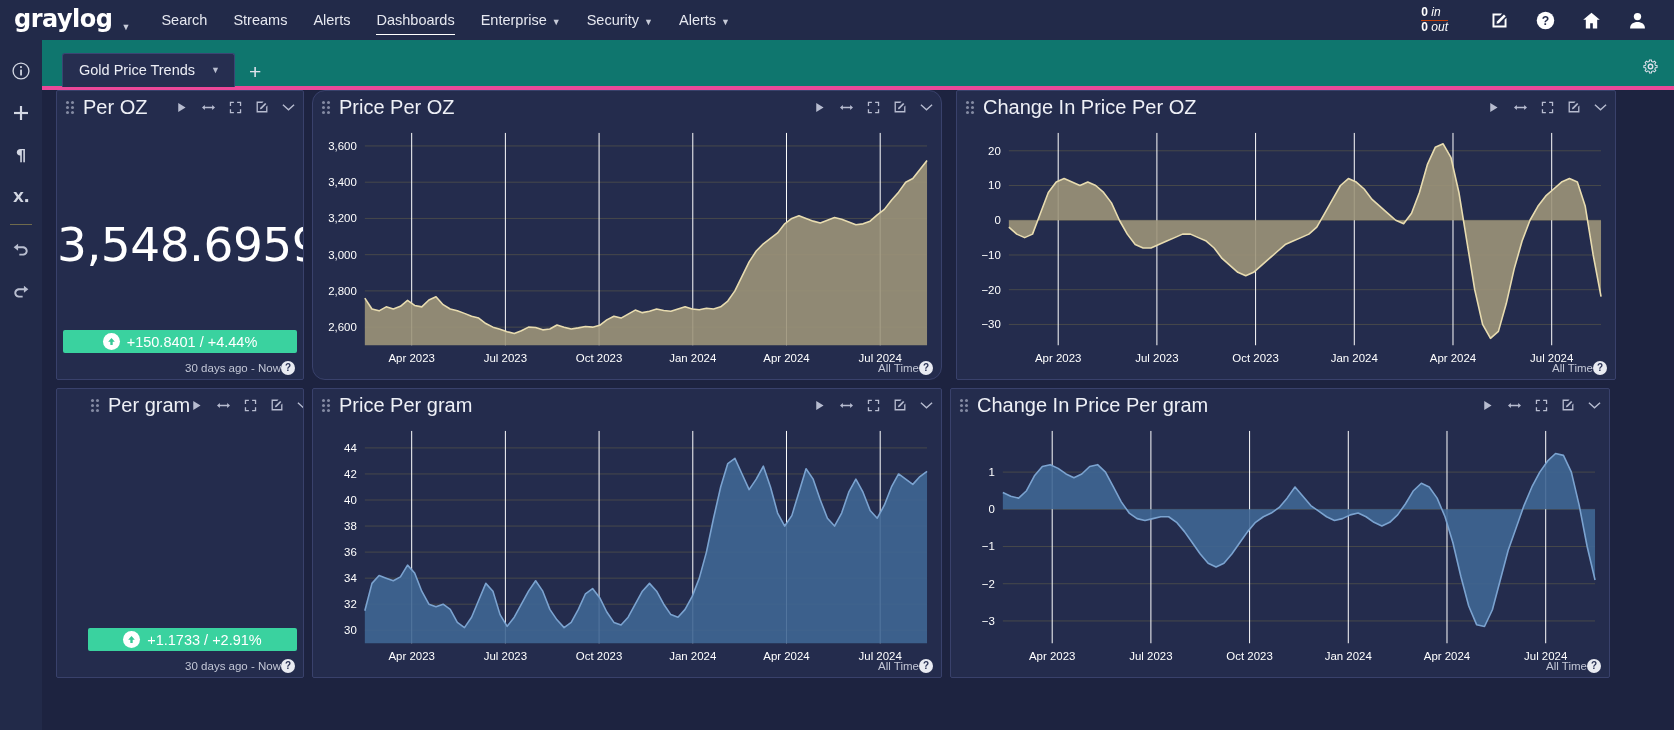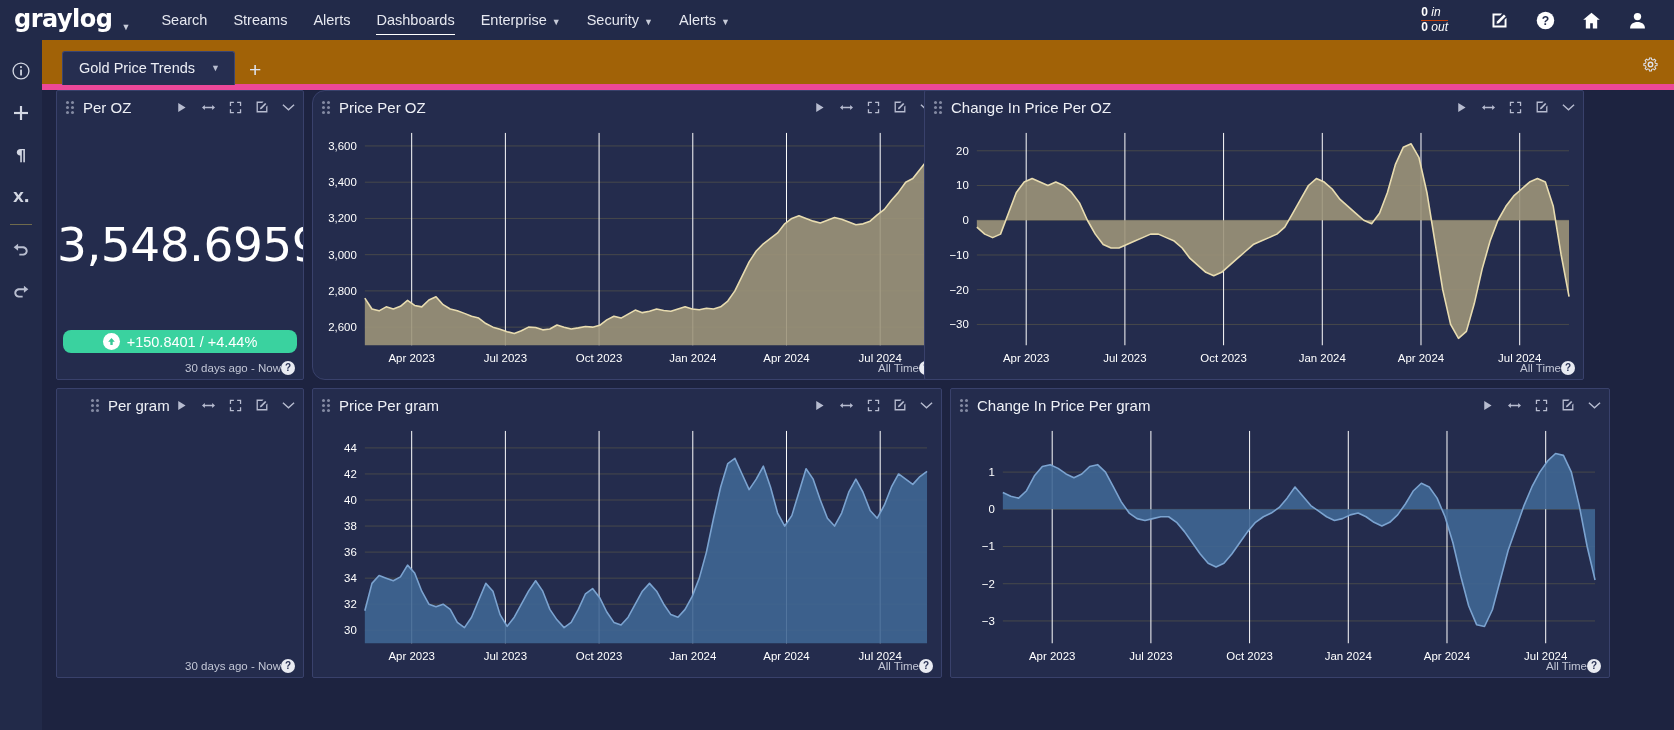--- a/index.html
+++ b/index.html
@@ -60,23 +60,23 @@
   .side-icon {
     width: 42px; height: 42px; display: flex; align-items: center; justify-content: center;
     color: #c5c9d6; cursor: pointer;
   }
   .side-icon svg { display: block; }
   .side-divider { width: 22px; height: 1px; background: #6f6a4c; margin: 6px 0 4px 0; }
 
   
   .tabbar {
     position: absolute; left: 42px; top: 40px; right: 0; height: 50px;
-    background: #a16207;
+    background: #0f766e;
     display: flex; align-items: flex-end; padding-left: 20px;
-    border-bottom: 6px solid #ec4899;
+    border-bottom: 4px solid #ec4899;
   }
   .dash-tab {
     display: flex; align-items: center; gap: 16px;
     background: #262e50; border: 1px solid #3b4573; border-bottom: none;
     border-radius: 3px 3px 0 0;
     padding: 8px 14px 9px 16px; font-size: 14.5px; color: #eceef5;
     cursor: pointer; margin-bottom: -1px;
   }
   .dash-tab .caret { font-size: 9px; color: #b9bed0; }
   .tab-add {
@@ -100,21 +100,21 @@
   }
   .w-head {
     height: 32px; display: flex; align-items: center;
     padding: 0 8px 0 6px;
   }
   .drag-dots {
     display: grid; grid-template-columns: 3px 3px; grid-template-rows: 3px 3px 3px;
     gap: 2px; margin-right: 9px; margin-left: 3px; cursor: grab;
   }
   .drag-dots i { width: 3px; height: 3px; background: #848aa3; border-radius: 50%; display: block; }
-  .w-title { font-size: 15px; color: #eef0f6; white-space: nowrap; }
+  .w-title { font-size: 20px; color: #eef0f6; white-space: nowrap; }
   .w-actions { margin-left: auto; display: flex; align-items: center; gap: 13px; }
   .w-actions .act { cursor: pointer; color: #b7bcd0; display: flex; align-items: center; }
   .w-actions .act svg { display: block; }
 
   .w-foot {
     position: absolute; right: 8px; bottom: 4px;
     display: flex; align-items: center; gap: 0;
     font-size: 11.5px; color: #c3c7d6;
   }
   .help-circle {
@@ -128,21 +128,21 @@
     position: relative; height: calc(100% - 32px);
   }
   .big-num {
     position: absolute; left: 0; right: 0; top: 50%; transform: translateY(-62%);
     text-align: center; font-size: 47px; color: #ffffff; font-weight: 400;
     letter-spacing: -0.5px;
     font-family: "DejaVu Sans", sans-serif;
   }
   .trend-badge {
     position: absolute; left: 6px; right: 6px; bottom: 26px; height: 23px;
-    background: #3ad29f; border-radius: 8px;
+    background: #3ad29f; border-radius: 2px;
     display: flex; align-items: center; justify-content: center; gap: 7px;
     color: #ffffff; font-size: 14.5px;
   }
   .trend-badge .arrow-circ {
     width: 17px; height: 17px; border-radius: 50%; background: #ffffff;
     display: flex; align-items: center; justify-content: center;
   }
   .trend-badge .arrow-circ svg { display: block; }
 
   
@@ -380,21 +380,21 @@
           <path d="M52.00,176.52 L59.14,187.48 L66.28,189.30 L73.42,185.29 L80.56,187.48 L87.70,184.74 L94.84,178.71 L101.97,183.83 L109.11,185.29 L116.25,178.35 L123.39,175.06 L130.53,183.10 L137.67,187.48 L144.81,189.30 L151.95,191.86 L159.09,194.78 L166.23,196.61 L173.37,202.09 L180.51,205.74 L187.65,207.93 L194.78,210.30 L201.92,212.13 L209.06,209.39 L216.20,205.74 L223.34,206.10 L230.48,208.48 L237.62,207.57 L244.76,203.55 L251.90,205.74 L259.04,207.57 L266.18,206.47 L273.32,205.01 L280.46,205.74 L287.59,203.91 L294.73,198.43 L301.87,194.78 L309.01,196.61 L316.15,192.59 L323.29,188.57 L330.43,191.13 L337.57,189.67 L344.71,187.48 L351.85,188.94 L358.99,189.67 L366.13,187.48 L373.27,185.29 L380.41,187.48 L387.54,188.21 L394.68,186.75 L401.82,187.48 L408.96,185.29 L416.10,179.44 L423.24,169.22 L430.38,154.61 L437.52,140.00 L444.66,129.04 L451.80,121.74 L458.94,116.26 L466.08,110.78 L473.22,101.65 L480.35,96.17 L487.49,93.43 L494.63,96.17 L501.77,98.91 L508.91,100.74 L516.05,98.00 L523.19,95.26 L530.33,97.09 L537.47,99.83 L544.61,102.57 L551.75,101.65 L558.89,98.91 L566.03,92.52 L573.16,87.04 L580.30,77.91 L587.44,69.70 L594.58,59.65 L601.72,56.00 L608.86,46.87 L616.00,37.74 L616.00,224.00 L52.00,224.00 Z" fill="#9c9379" opacity="0.9" stroke="none"></path>
           <path d="M52.00,176.52 L59.14,187.48 L66.28,189.30 L73.42,185.29 L80.56,187.48 L87.70,184.74 L94.84,178.71 L101.97,183.83 L109.11,185.29 L116.25,178.35 L123.39,175.06 L130.53,183.10 L137.67,187.48 L144.81,189.30 L151.95,191.86 L159.09,194.78 L166.23,196.61 L173.37,202.09 L180.51,205.74 L187.65,207.93 L194.78,210.30 L201.92,212.13 L209.06,209.39 L216.20,205.74 L223.34,206.10 L230.48,208.48 L237.62,207.57 L244.76,203.55 L251.90,205.74 L259.04,207.57 L266.18,206.47 L273.32,205.01 L280.46,205.74 L287.59,203.91 L294.73,198.43 L301.87,194.78 L309.01,196.61 L316.15,192.59 L323.29,188.57 L330.43,191.13 L337.57,189.67 L344.71,187.48 L351.85,188.94 L358.99,189.67 L366.13,187.48 L373.27,185.29 L380.41,187.48 L387.54,188.21 L394.68,186.75 L401.82,187.48 L408.96,185.29 L416.10,179.44 L423.24,169.22 L430.38,154.61 L437.52,140.00 L444.66,129.04 L451.80,121.74 L458.94,116.26 L466.08,110.78 L473.22,101.65 L480.35,96.17 L487.49,93.43 L494.63,96.17 L501.77,98.91 L508.91,100.74 L516.05,98.00 L523.19,95.26 L530.33,97.09 L537.47,99.83 L544.61,102.57 L551.75,101.65 L558.89,98.91 L566.03,92.52 L573.16,87.04 L580.30,77.91 L587.44,69.70 L594.58,59.65 L601.72,56.00 L608.86,46.87 L616.00,37.74" fill="none" stroke="#e8dcb0" stroke-width="1.6" stroke-linejoin="round"></path>
         </svg>
       <div class="w-foot">
         <span>All Time</span>
         <span class="help-circle">?</span>
       </div>
     </div>
   </div>
 
-  <div class="widget" style="left:868px; top:0px; width:660px; height:290px;">
+  <div class="widget" style="left:900px; top:0px; width:660px; height:290px;">
     <div class="w-head">
       <span class="drag-dots">
           <i></i>
           <i></i>
           <i></i>
           <i></i>
           <i></i>
           <i></i>
         </span>
       <span class="w-title">Change In Price Per OZ</span>
@@ -497,20 +497,28 @@
             </svg>
           </span>
         <span class="act">
             <svg width="13" height="9" viewBox="0 0 14 9">
               <path d="M1 1.6L7 7l6-5.4" fill="none" stroke="#b7bcd0" stroke-width="1.5"></path>
             </svg>
           </span>
       </span>
     </div>
     <div class="num-body">
+      <div class="trend-badge">
+        <span class="arrow-circ">
+            <svg width="11" height="11" viewBox="0 0 12 12">
+              <path d="M6 2.2l3.6 4H7.3V9.8H4.7V6.2H2.4z" fill="#35c795"></path>
+            </svg>
+          </span>
+        <span>+1.1733 / +2.91%</span>
+      </div>
       <div class="w-foot">
         <span>30 days ago - Now</span>
         <span class="help-circle">?</span>
       </div>
     </div>
   </div>
 
   <div class="widget" style="left:256px; top:298px; width:630px; height:290px;">
     <div class="w-head">
       <span class="drag-dots">

